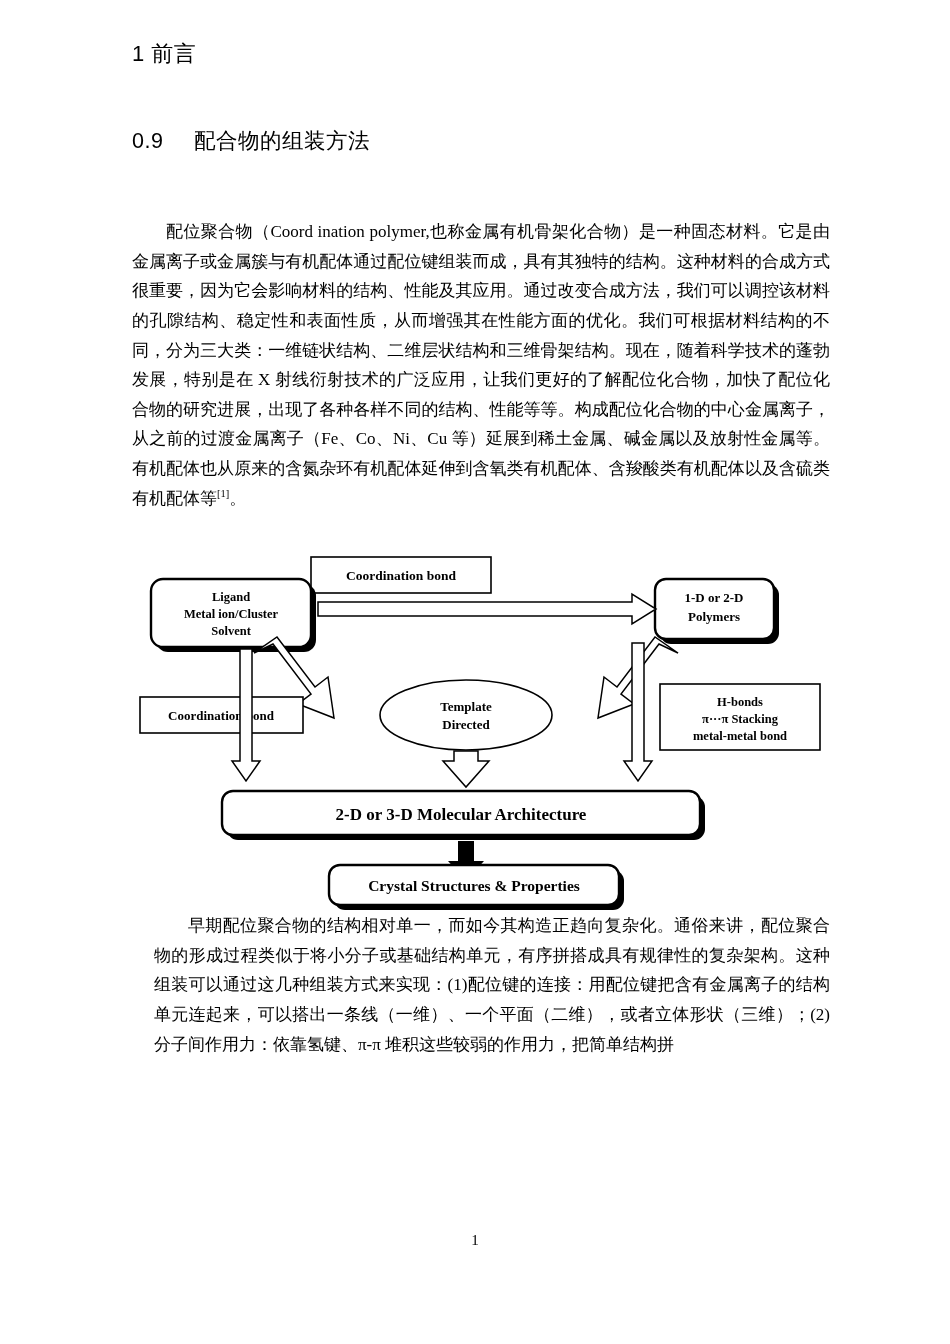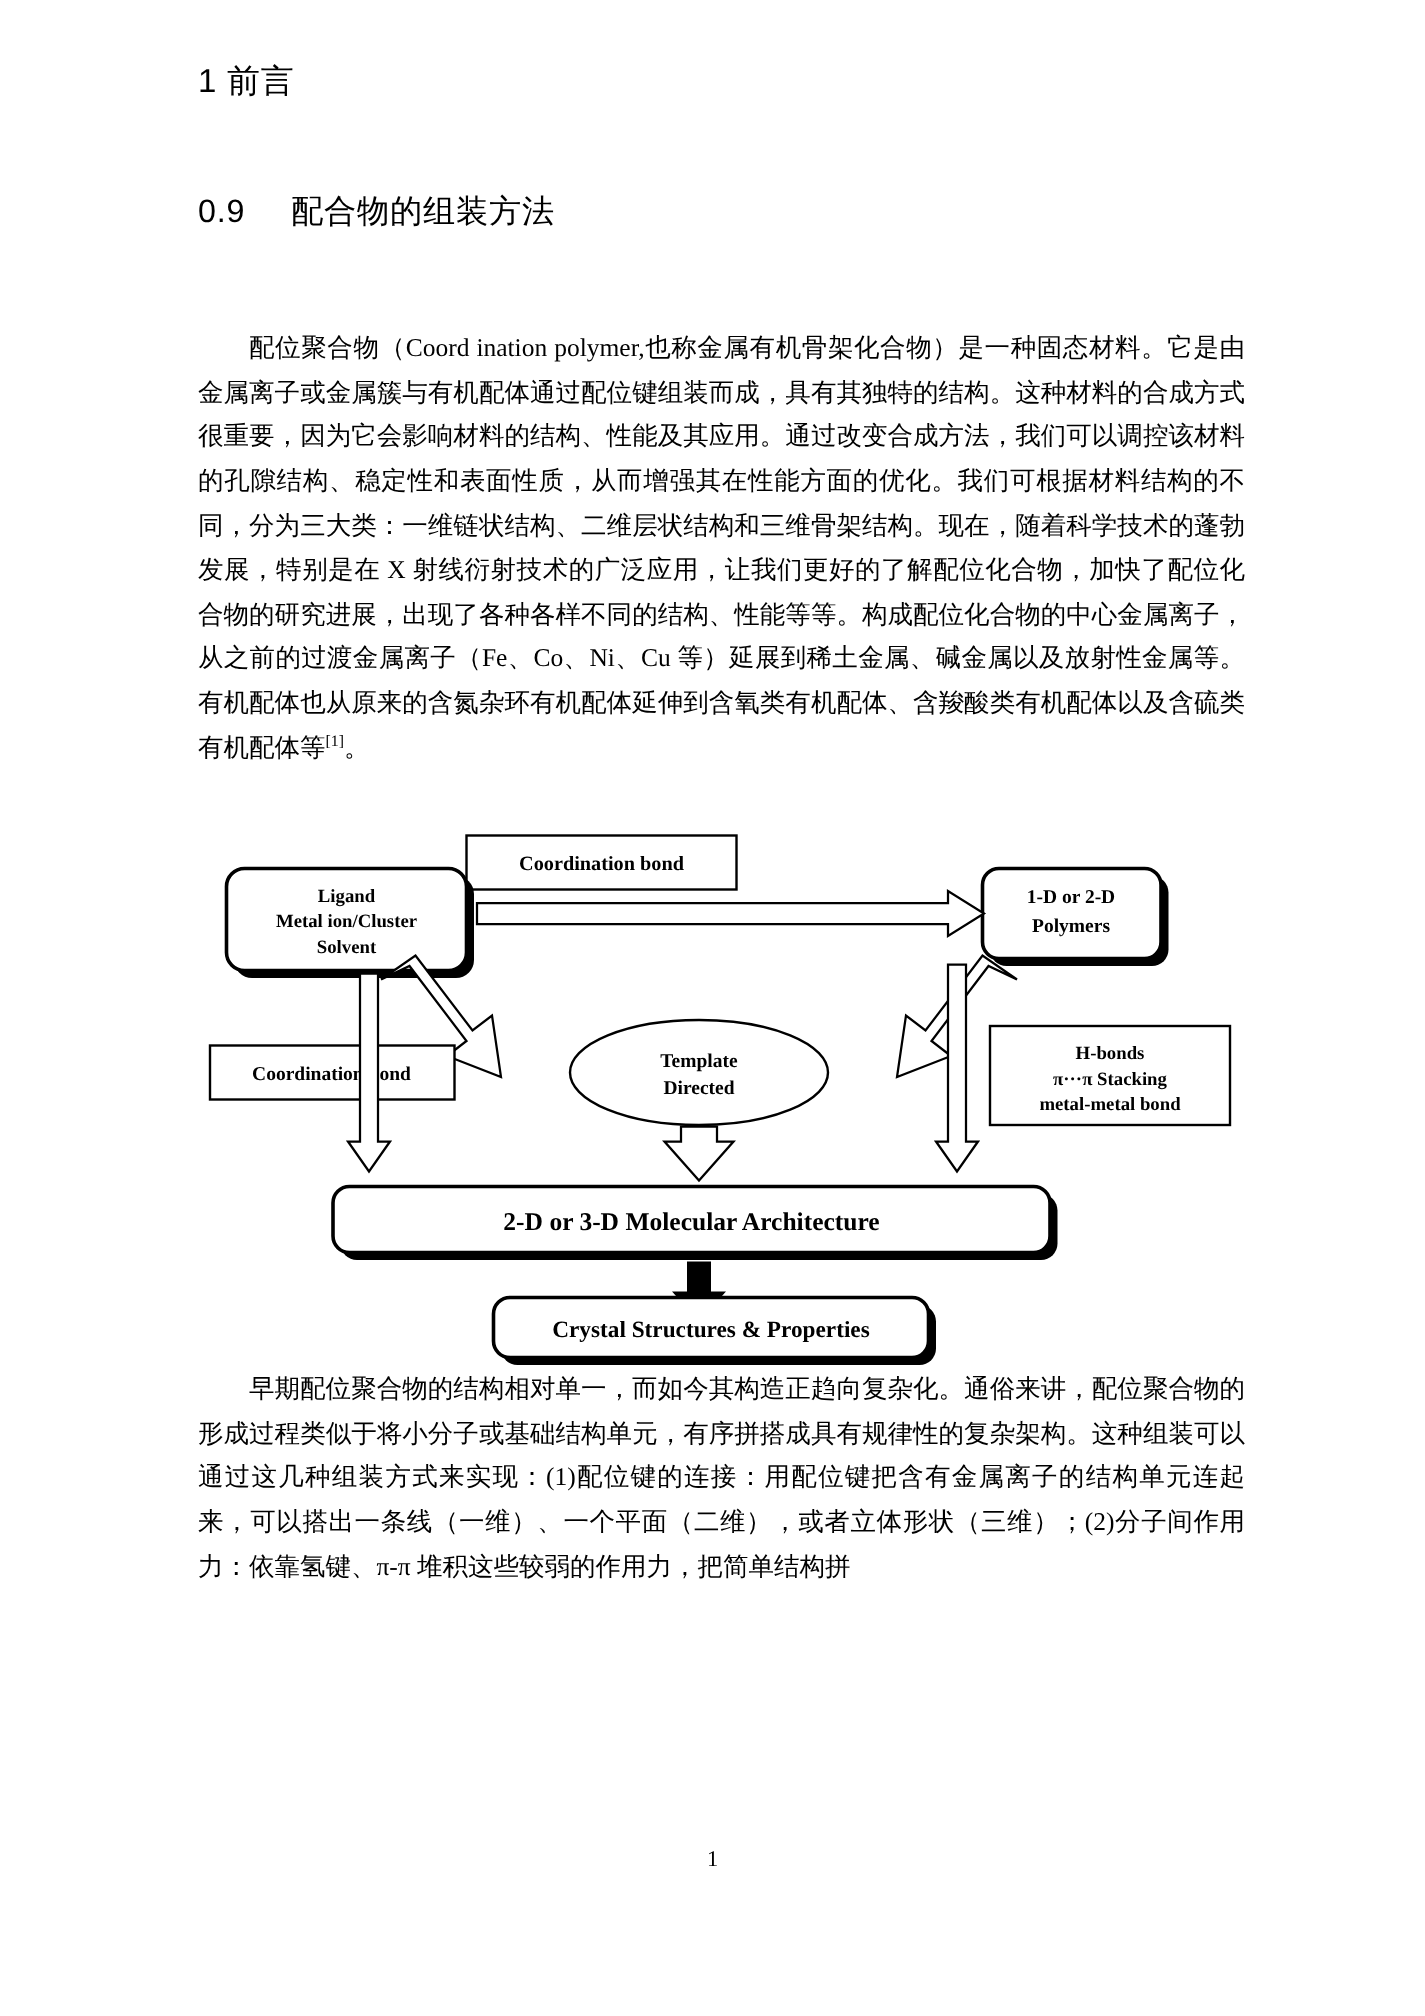--- a/index.html
+++ b/index.html
@@ -79,20 +79,21 @@
     text-align: justify;
     text-justify: inter-ideograph;
     text-indent: 2em;
     word-break: break-all;
   }
   p.para-intro {
     margin-top: 62px;
   }
   p.para-after-figure {
     margin-top: 5px;
+    margin-left: 22px;
   }
   sup.cite {
     font-size: 0.62em;
     vertical-align: super;
     line-height: 0;
   }
 
   
   .figure-wrap {
     margin-top: 36px;

